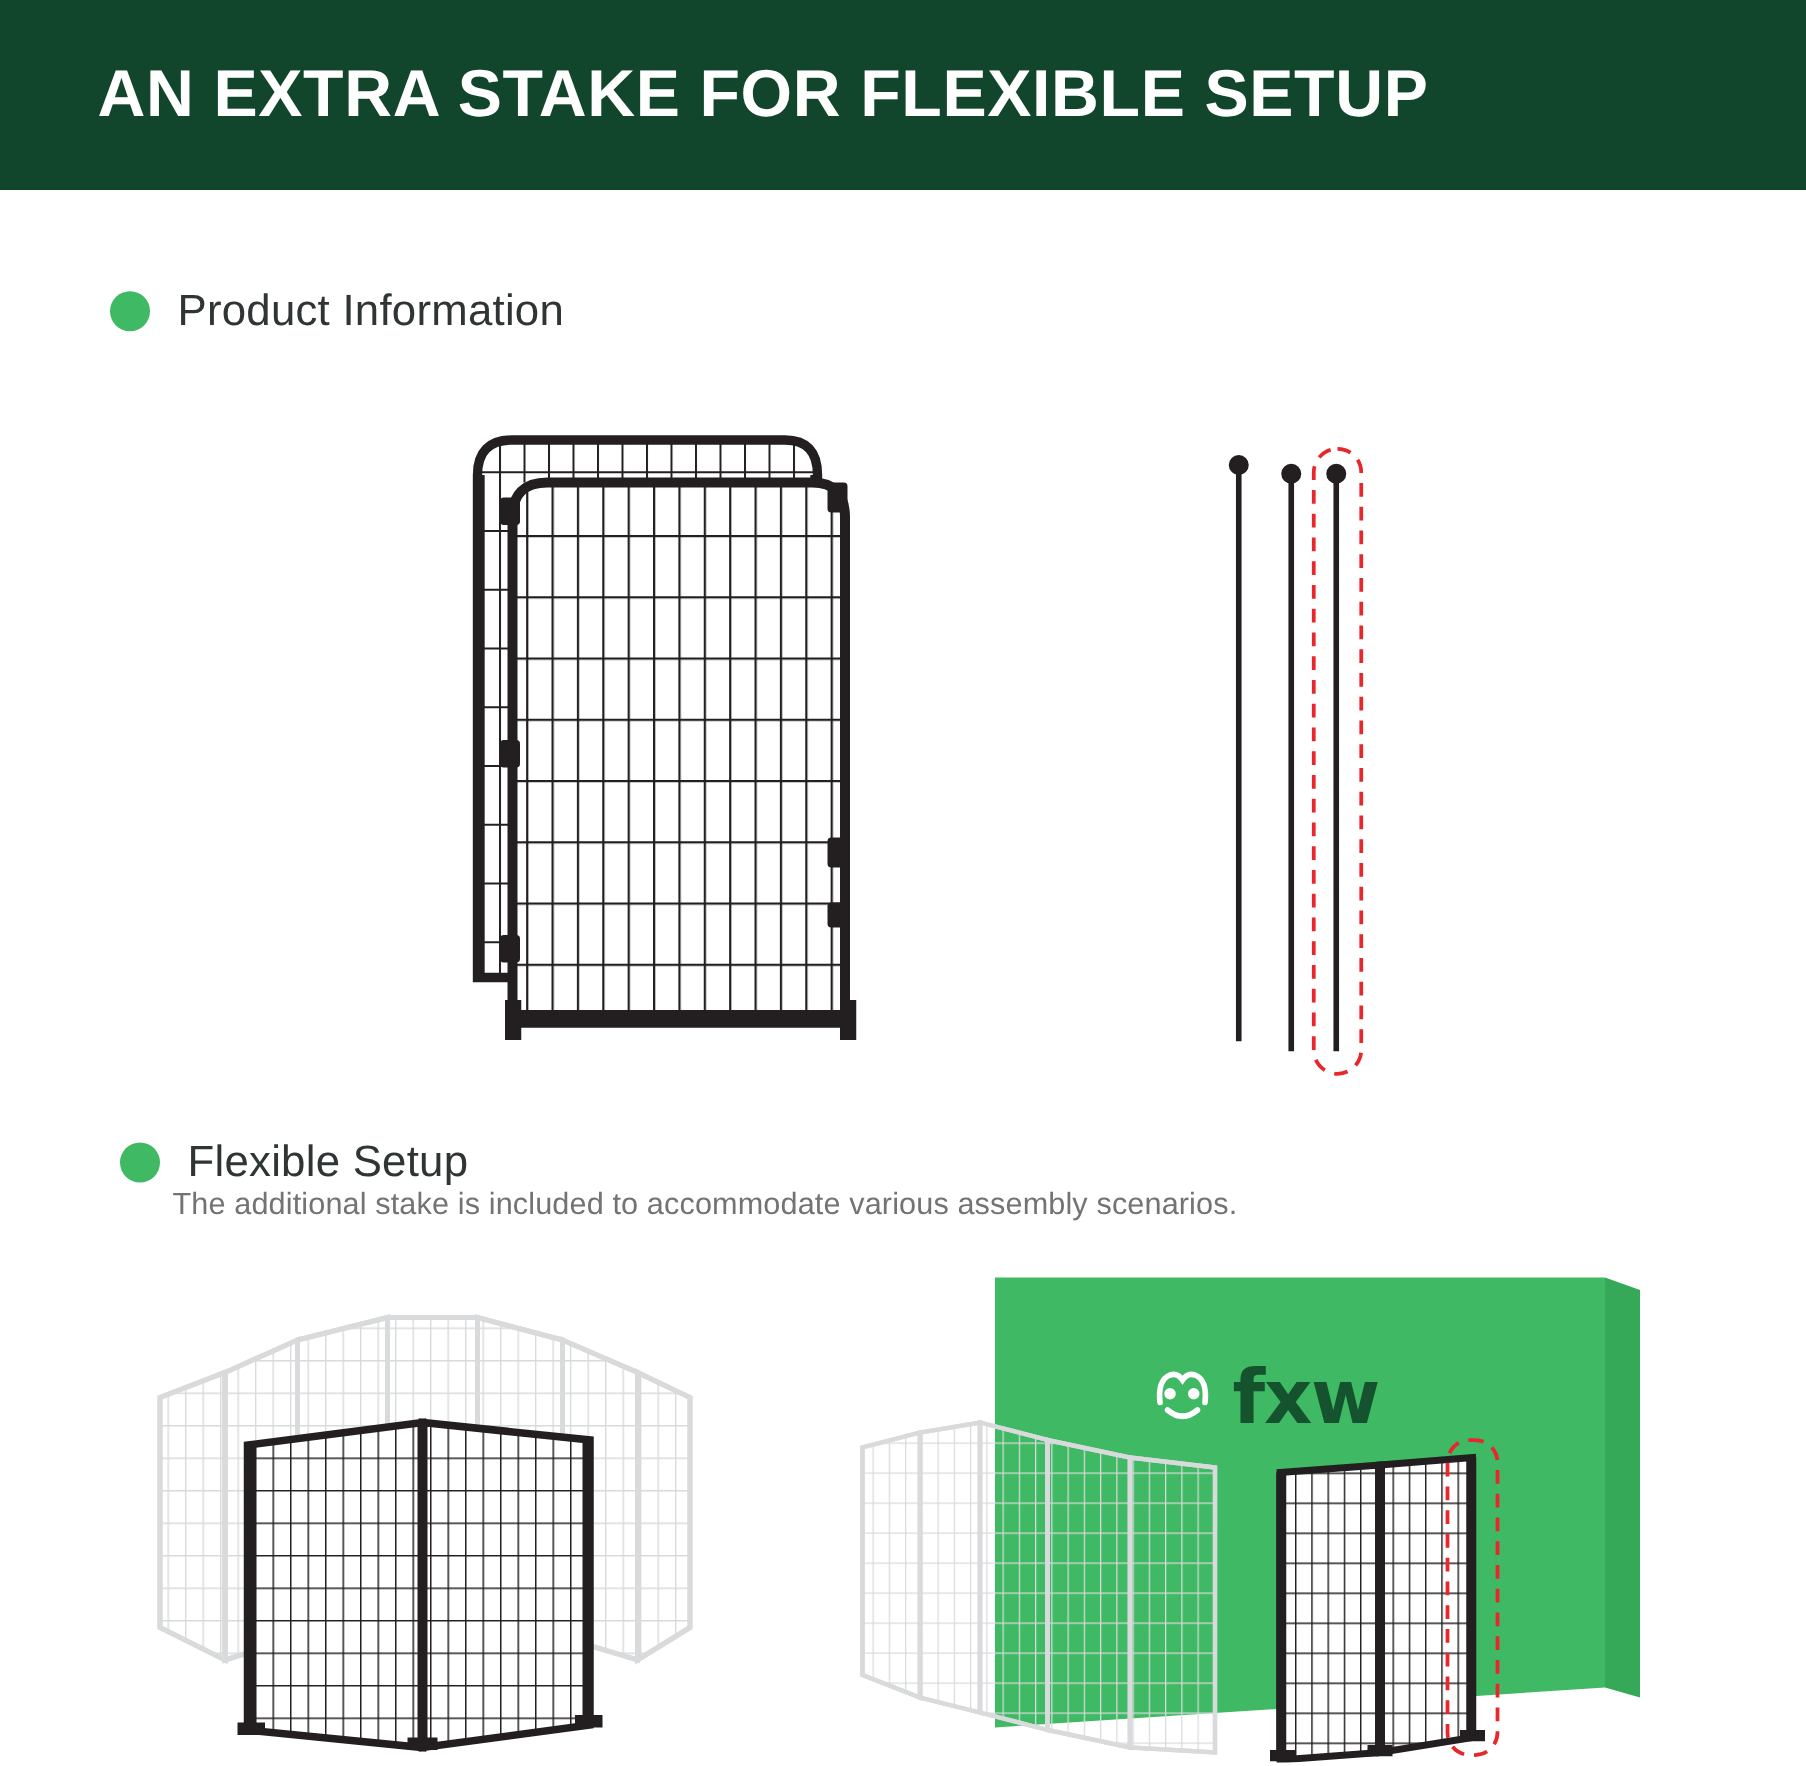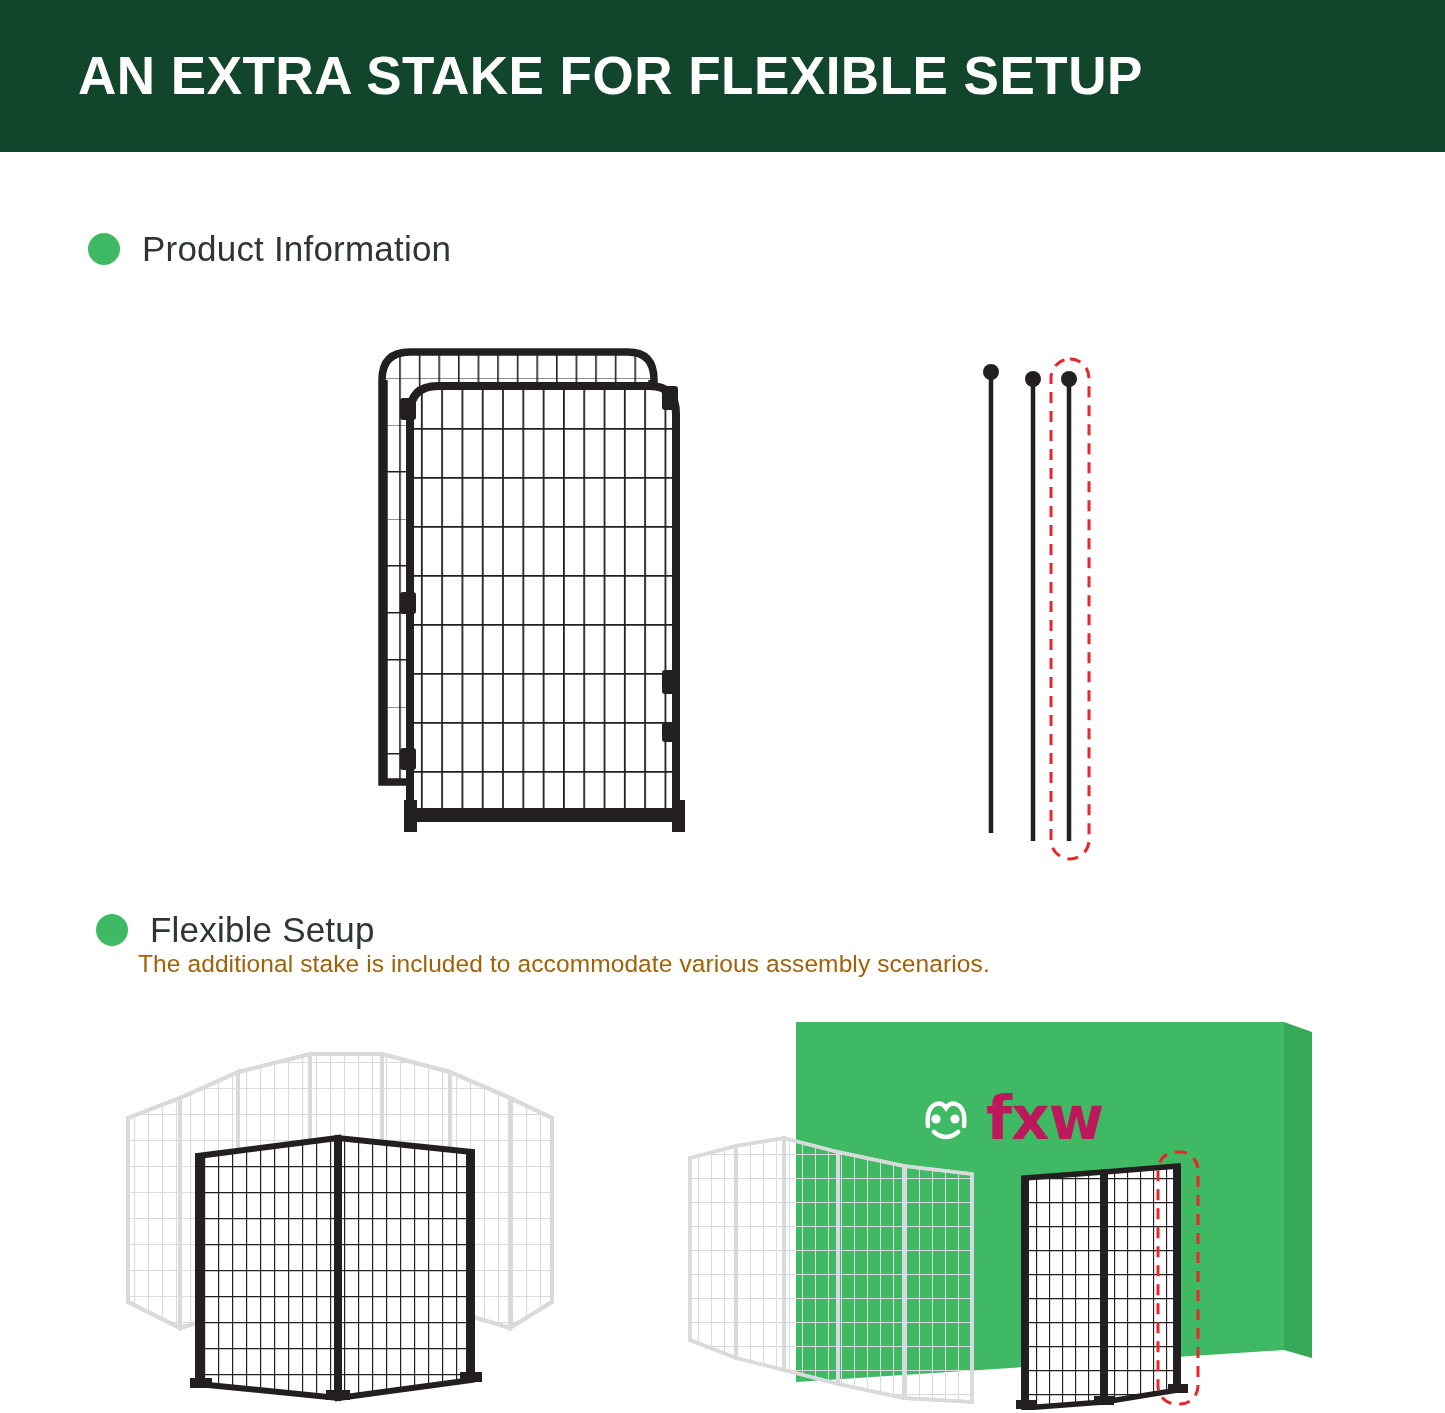--- a/index.html
+++ b/index.html
@@ -63,36 +63,36 @@
     position: absolute;
     left: 96px;
     top: 896px;
     margin-top: 14px;
   }
   .section-sub {
     position: absolute;
     left: 138px;
     top: 950px;
     font-size: 24.5px;
-    color: #a16207;
+    color: #737373;
     letter-spacing: 0.1px;
   }
 
   
   .abs { position: absolute; }
 
   
   .logo-wrap {
     position: absolute;
     left: 920px;
     top: 1088px;
     display: flex;
-    align-items: flex-end;
+    align-items: flex-start;
     gap: 14px;
-    color: #be185d;
+    color: #14532d;
   }
   .logo-text {
     font-size: 60px;
     font-family: "DejaVu Sans", sans-serif;
     font-weight: 600;
     letter-spacing: -1px;
     line-height: 1;
   }
 </style>
 </head>

